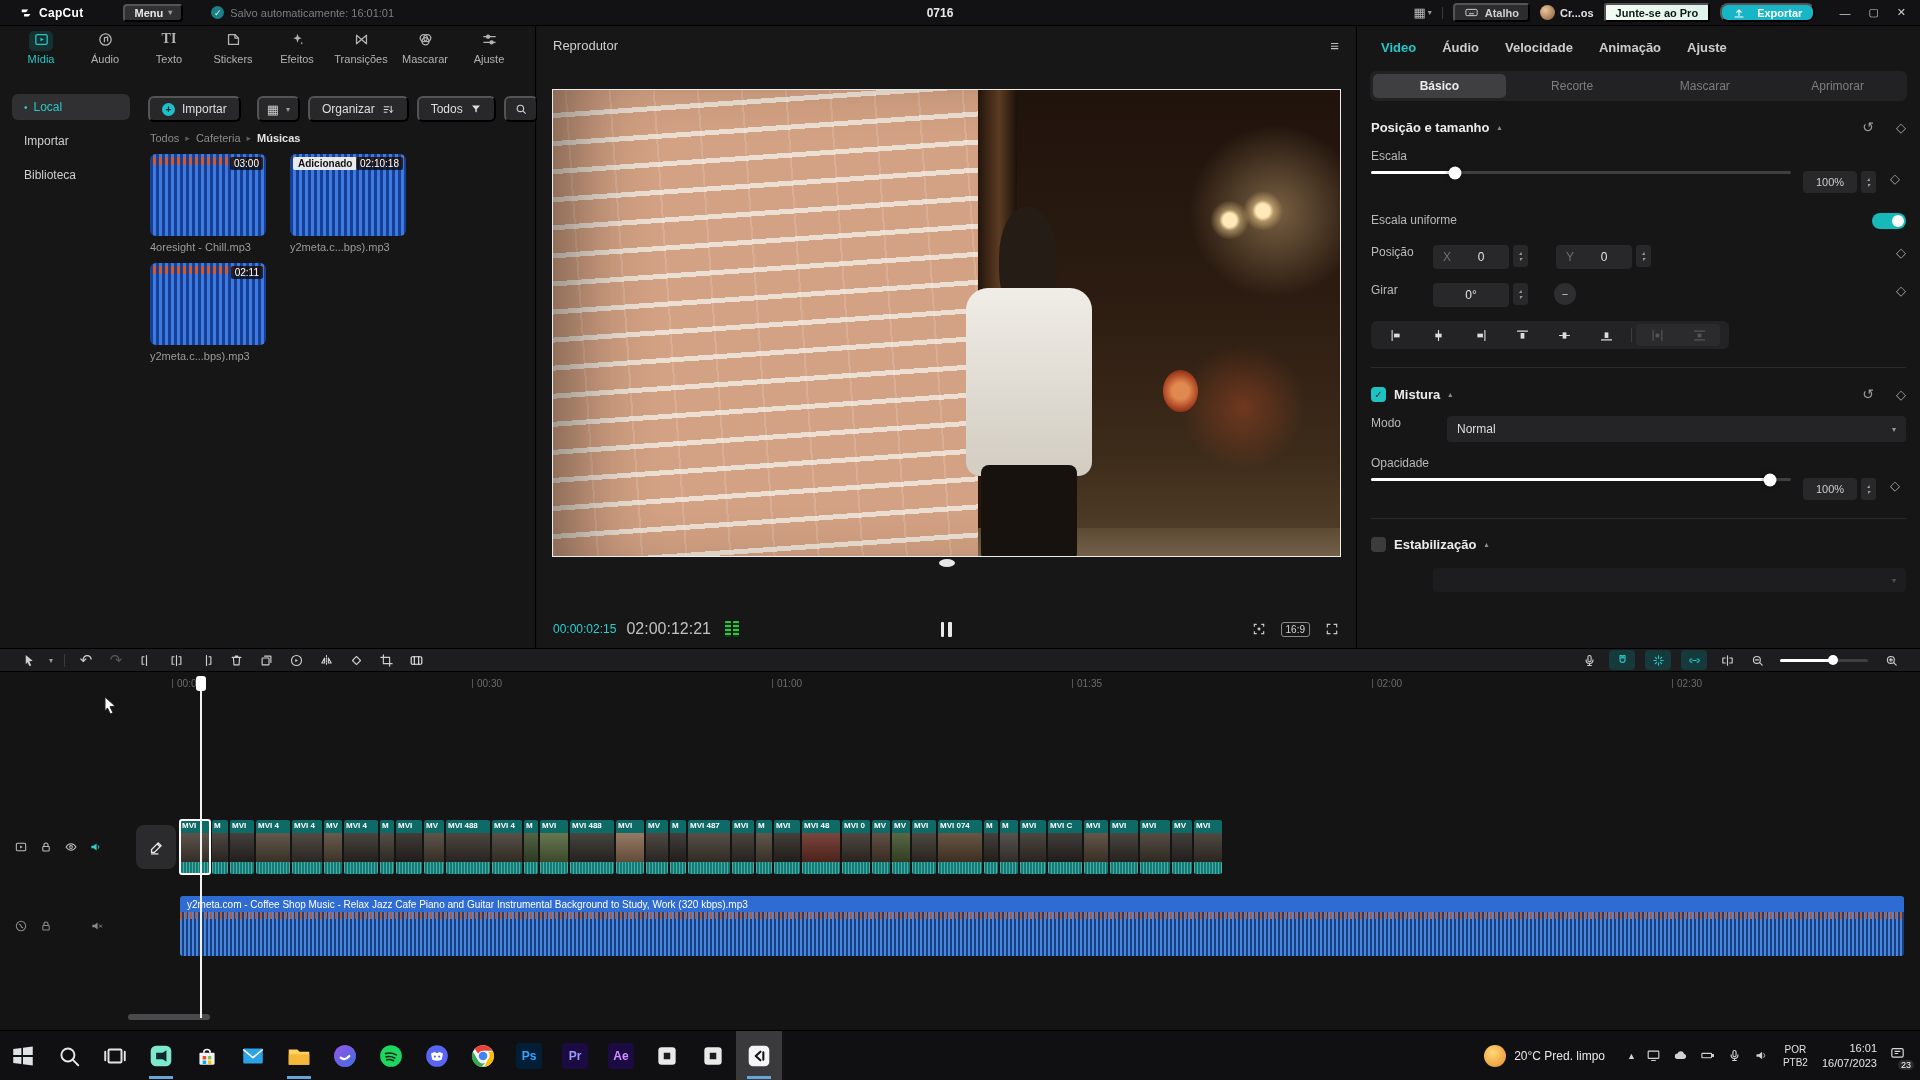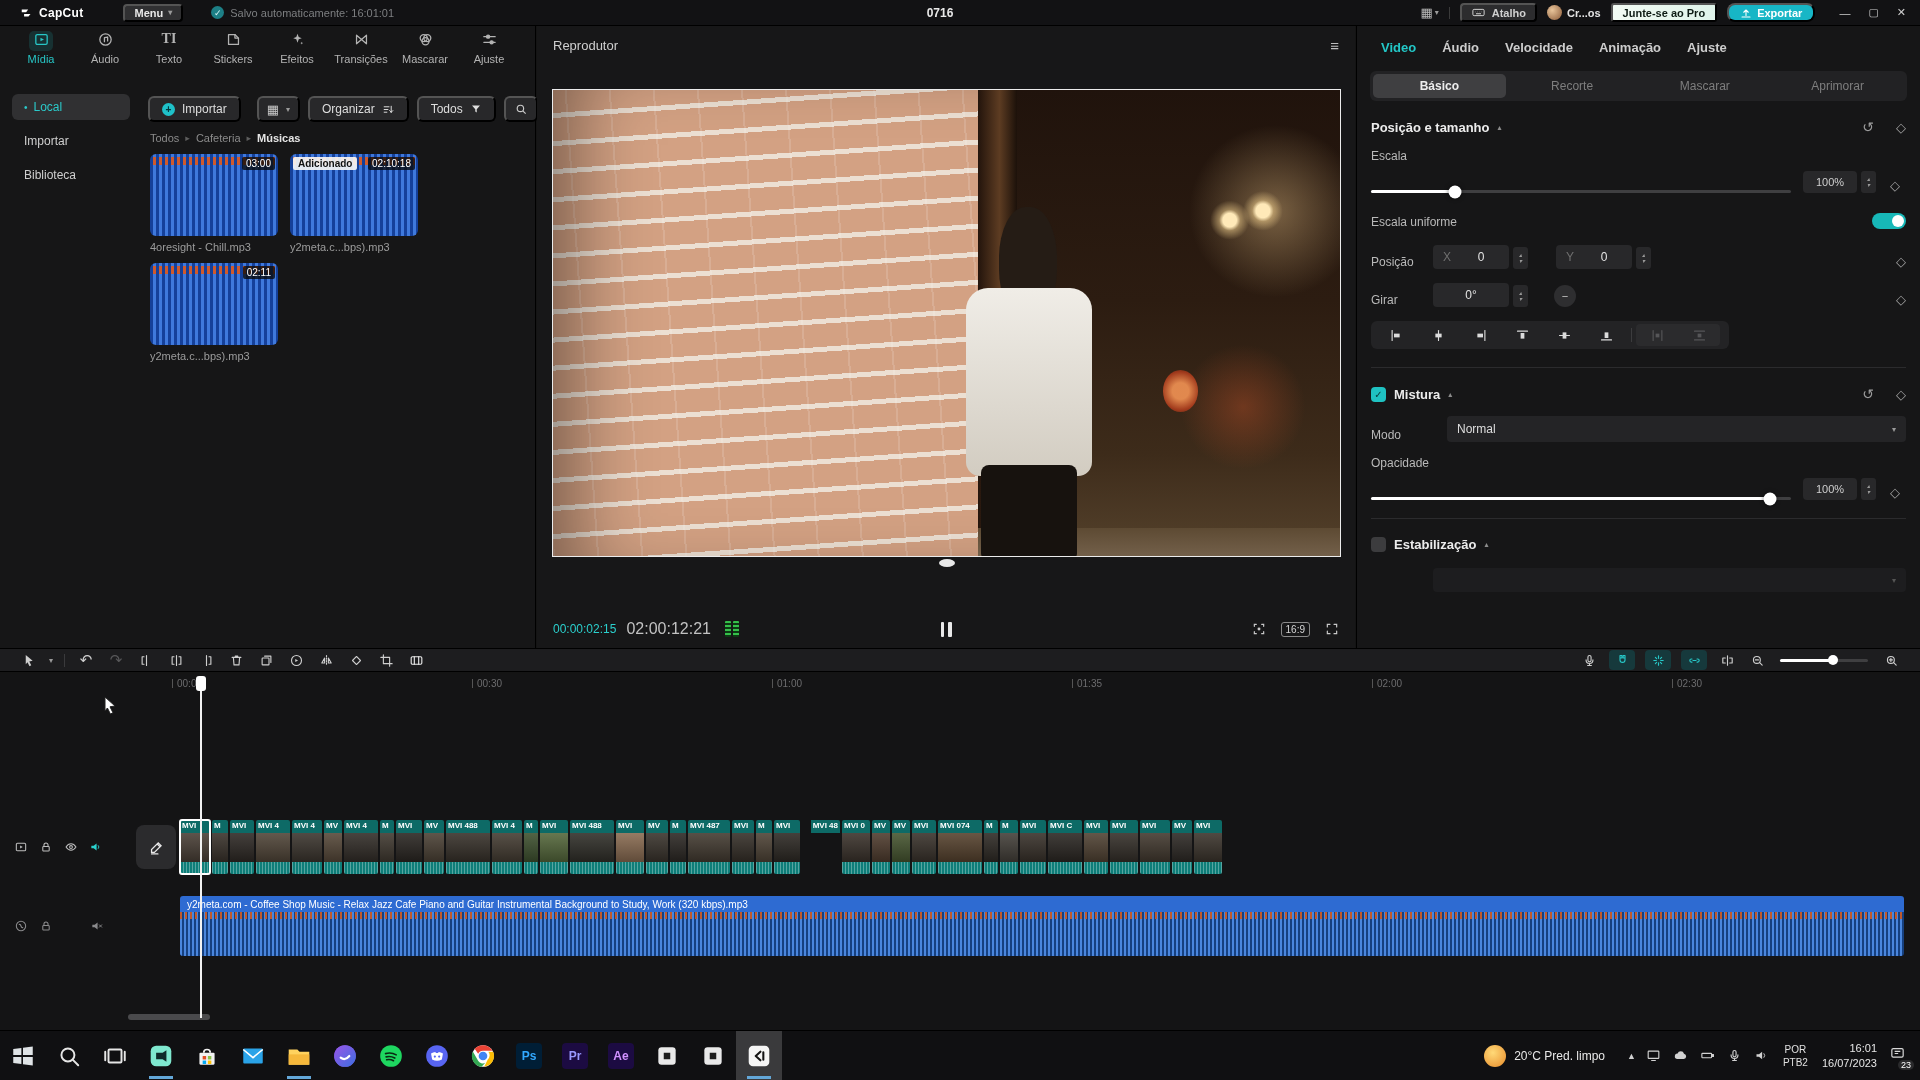--- a/index.html
+++ b/index.html
@@ -21,21 +21,21 @@
   .tb-right{margin-left:auto;display:flex;align-items:center;gap:10px}
   .tb-ic{color:#b9b9b9;font-size:13px;display:flex;align-items:center;gap:2px}
   .tb-sep{width:1px;height:12px;background:#3a3a3a}
   .atalho{background:#2c2c2e;border-radius:4px;height:19px;display:flex;align-items:center;gap:6px;
     padding:0 9px;color:#d0d0d0;font-size:11px;font-weight:bold}
   .account{display:flex;align-items:center;gap:5px;color:#e3e3e3;font-size:11px;font-weight:bold}
   .avatar{width:15px;height:15px;border-radius:50%;background:radial-gradient(circle at 35% 35%,#e8c49a,#8a5a38)}
   .pro-btn{background:linear-gradient(90deg,#f2fbf4,#dff3ea);color:#0d1b14;border-radius:3px;height:19px;
     display:flex;align-items:center;padding:0 10px;font-size:11px;font-weight:bold}
   .export-btn{background:#17b6c6;color:#fff;border-radius:8px;height:19px;display:flex;align-items:center;
-    gap:5px;padding:7px 11px;font-size:11px;font-weight:bold}
+    gap:12px;padding:7px 11px;font-size:11px;font-weight:bold}
   .winctl{display:flex;align-items:center;gap:18px;margin-left:14px;margin-right:6px;color:#cfcfcf;font-size:11px}
   
   #media-panel{position:absolute;left:0;top:26px;width:536px;height:622px;background:#161617;border-right:1px solid #000}
   #media-tabs{display:flex;gap:2px;padding:5px 4px 2px 10px;height:50px}
   .mtab{width:62px;display:flex;flex-direction:column;align-items:center;gap:2px;color:#b3b3b3;font-size:11px}
   .mtab .mi{width:24px;height:20px;display:flex;justify-content:center;border-radius:5px}
   .mtab .mi svg{width:17px;height:17px}
   .mtab.active{color:#27c6c6}
   .mtab.active .mi{background:rgba(32,190,190,.16);color:#27c6c6}
   .ti-glyph{font-family:"Liberation Serif",serif;font-weight:bold;font-size:14px}
@@ -51,21 +51,21 @@
     justify-content:center;font-size:10px;color:#04363c;font-weight:bold}
   .mini{padding:0 8px;color:#c9c9c9}
   .mini svg{width:14px;height:14px}
   .caret{font-size:8px;color:#9a9a9a}
   .grid-ch{font-size:13px}
   #breadcrumb{display:flex;align-items:center;gap:6px;padding:6px 10px 8px 10px;font-size:11px;color:#8b8b8b}
   #breadcrumb .sep{color:#5e5e5e;font-size:9px}
   #breadcrumb .last{color:#e4e4e4;font-weight:bold}
   #cards{display:flex;flex-wrap:wrap;gap:10px;padding:2px 10px;width:300px}
   .card{width:130px}
-  .card-thumb{position:relative;width:128px;height:82px;border-radius:6px;overflow:hidden;
+  .card-thumb{position:relative;width:116px;height:82px;border-radius:6px;overflow:hidden;
     background:#2d65c4 repeating-linear-gradient(90deg,#15409a 0 3px,#3f79dc 3px 6px)}
   .card-thumb::before{content:"";position:absolute;left:3px;right:3px;top:3px;height:8px;
     background:repeating-linear-gradient(90deg,#d05a2c 0 3px,rgba(0,0,0,0) 3px 6px)}
   .dur{position:absolute;top:3px;right:3px;background:rgba(10,10,10,.78);color:#fff;font-size:10px;
     padding:1px 4px;border-radius:2px}
   .added{position:absolute;top:3px;left:3px;background:rgba(245,245,245,.92);color:#111;font-size:10px;
     padding:1px 5px;border-radius:2px;font-weight:bold}
   .card-name{margin-top:5px;font-size:11px;color:#9c9c9c;white-space:nowrap;overflow:hidden}
   
   #player{position:absolute;left:537px;top:26px;width:818px;height:622px;background:#171718}
@@ -118,21 +118,21 @@
   #subtabs{display:flex;background:#222224;border-radius:6px;margin:4px 13px 0 13px;padding:3px;height:30px}
   .subtab{flex:1;display:flex;align-items:center;justify-content:center;color:#7e7e7e;font-size:12px;border-radius:5px}
   .subtab.active{background:#3f3f41;color:#ededed;font-weight:bold}
   .isec{padding:0 14px}
   .sec-head{display:flex;align-items:center;gap:8px;margin-top:18px}
   .sec-title{color:#ececec;font-weight:bold;font-size:13px}
   .fold{color:#8c8c8c;font-size:8px}
   .ico-reset{color:#9c9c9c;font-size:14px}
   .ico-diamond{color:#a8a8a8;font-size:13px}
   .lbl{color:#b9b9b9;margin-top:14px}
-  .row{display:flex;align-items:flex-end;margin-top:8px}
+  .row{display:flex;align-items:flex-start;margin-top:8px}
   .slider{position:relative;height:3px;background:#3f3f41;border-radius:2px;flex:1;max-width:420px}
   .slider .fill{position:absolute;left:0;top:0;bottom:0;background:#fff;border-radius:2px}
   .slider .knob{position:absolute;top:50%;width:13px;height:13px;border-radius:50%;background:#fff;
     transform:translate(-50%,-50%);box-shadow:0 0 4px rgba(0,0,0,.6)}
   .valbox{width:54px;height:22px;background:#28282a;border-radius:4px;display:flex;align-items:center;
     justify-content:center;color:#cfcfcf;font-size:11px;margin-left:12px}
   .stepper{display:flex;flex-direction:column;align-items:center;justify-content:center;width:15px;height:22px;
     margin-left:4px;background:#28282a;border-radius:3px;color:#9a9a9a;font-size:6px;line-height:6px}
   .dia-col{margin-left:14px}
   .between{justify-content:space-between}
@@ -978,21 +978,21 @@
         <div class="clip" style="width: 16px;">
           <div class="cl-label">M</div>
      <div class="cl-thumb" style="background-color: rgb(79, 68, 55);"></div>
      <div class="cl-wave"></div>
         </div>
         <div class="clip" style="width: 26px;">
           <div class="cl-label">MVI</div>
      <div class="cl-thumb" style="background-color: rgb(46, 42, 37);"></div>
      <div class="cl-wave"></div>
         </div>
-        <div class="clip" style="width: 38px; align-items: flex-end;">
+        <div class="clip" style="width: 38px;">
           <div class="cl-label">MVI 48</div>
      <div class="cl-thumb" style="background-color: rgb(107, 49, 39);"></div>
      <div class="cl-wave"></div>
         </div>
         <div class="clip" style="width: 28px;">
           <div class="cl-label">MVI 0</div>
      <div class="cl-thumb" style="background-color: rgb(59, 51, 44);"></div>
      <div class="cl-wave"></div>
         </div>
         <div class="clip" style="width: 18px;">

